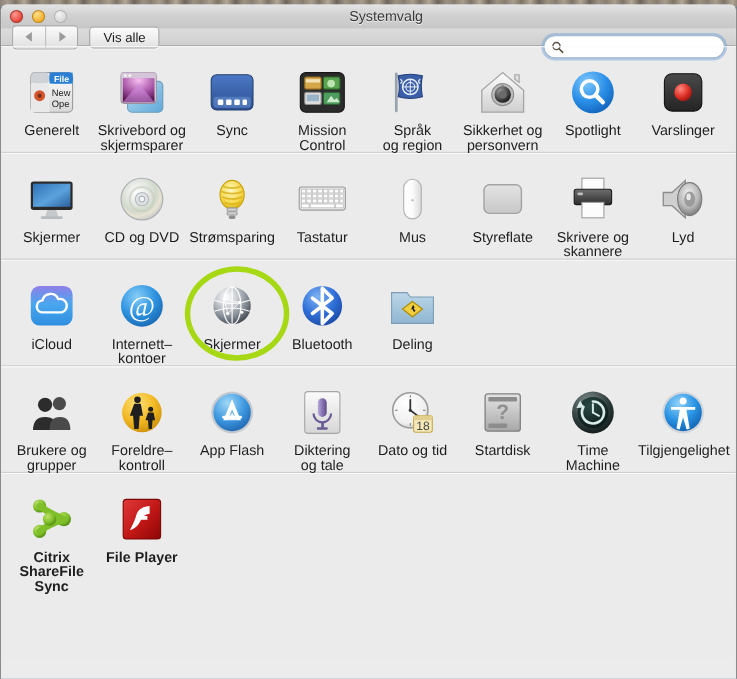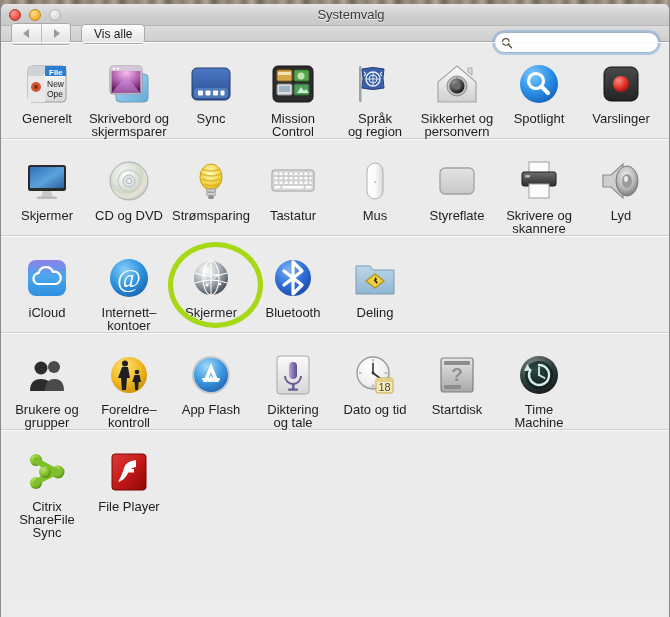--- a/index.html
+++ b/index.html
@@ -87,21 +87,21 @@
   #searchinput {
     border: none; outline: none; background: transparent;
     font-family: "Liberation Sans", sans-serif; font-size: 11px;
     width: 135px; margin-left: 3px; color: #222;
   }
 
   
   #content { width: 100%; height: 557px; background: #ebebeb; }
   .row { position: relative; border-bottom: 1px solid #cfcfcf;
          box-shadow: inset 0 1px 0 #fafafa; }
-  .row:last-child { border-bottom: none; }
+  .row:last-child { border-bottom: none; font-weight: bold; }
   .grid { display: flex; padding-left: 5px; }
   .pane-item {
     width: 82px; padding-top: 18px;
     display: flex; flex-direction: column; align-items: center;
     text-align: center;
   }
   .icon-box { width: 48px; height: 48px; position: relative; }
   .pane-label {
     margin-top: 4px; font-size: 13px; line-height: 13px; color: #1e1e1e;
     max-width: 82px;
@@ -657,20 +657,36 @@
                 </defs>
     <circle cx="24" cy="24" r="19" fill="url(#tmo)"></circle>
     <circle cx="24" cy="24" r="14" fill="url(#tmi)"></circle>
     <path d="M24 14 a10 10 0 1 1 -8.6 5" fill="none" stroke="#d9ebe6" stroke-width="2.4" stroke-linecap="round"></path>
     <path d="M12.5 13 l3.5 6.5 -7 .5z" fill="#d9ebe6"></path>
     <line x1="24" y1="24" x2="24" y2="16.5" stroke="#d9ebe6" stroke-width="1.8" stroke-linecap="round"></line>
     <line x1="24" y1="24" x2="29.5" y2="27" stroke="#d9ebe6" stroke-width="1.8" stroke-linecap="round"></line>
               </svg></div>
             <div class="pane-label">Time<br>Machine</div>
           </div>
+          <div class="pane-item">
+            <div class="icon-box"><svg viewBox="0 0 48 48" width="48" height="48">
+                <defs>
+                  <radialGradient id="ac" cx="38%" cy="26%" r="82%">
+                    <stop offset="0" stop-color="#8fd3fa"></stop>
+                    <stop offset="55%" stop-color="#2a93e3"></stop>
+                    <stop offset="100%" stop-color="#0f5fae"></stop>
+                  </radialGradient>
+                </defs>
+    <circle cx="24" cy="24" r="19" fill="#cfd5da"></circle>
+    <circle cx="24" cy="24" r="17" fill="url(#ac)"></circle>
+    <circle cx="24" cy="13.5" r="3.2" fill="#ffffff"></circle>
+    <path d="M13 19 h22 v2.6 h-8 l3 17 -2.8 .8 -3.2 -11 -3.2 11 -2.8 -.8 3 -17 h-8z" fill="#ffffff"></path>
+              </svg></div>
+            <div class="pane-label">Tilgjengelighet</div>
+          </div>
         </div>
       </div>
       <div class="row">
         <div class="grid">
           <div class="pane-item">
             <div class="icon-box"><svg viewBox="0 0 48 48" width="48" height="48">
                 <defs>
                   <radialGradient id="ctx" cx="35%" cy="30%" r="75%">
                     <stop offset="0" stop-color="#bee36a"></stop>
                     <stop offset="60%" stop-color="#7fbf2a"></stop>

